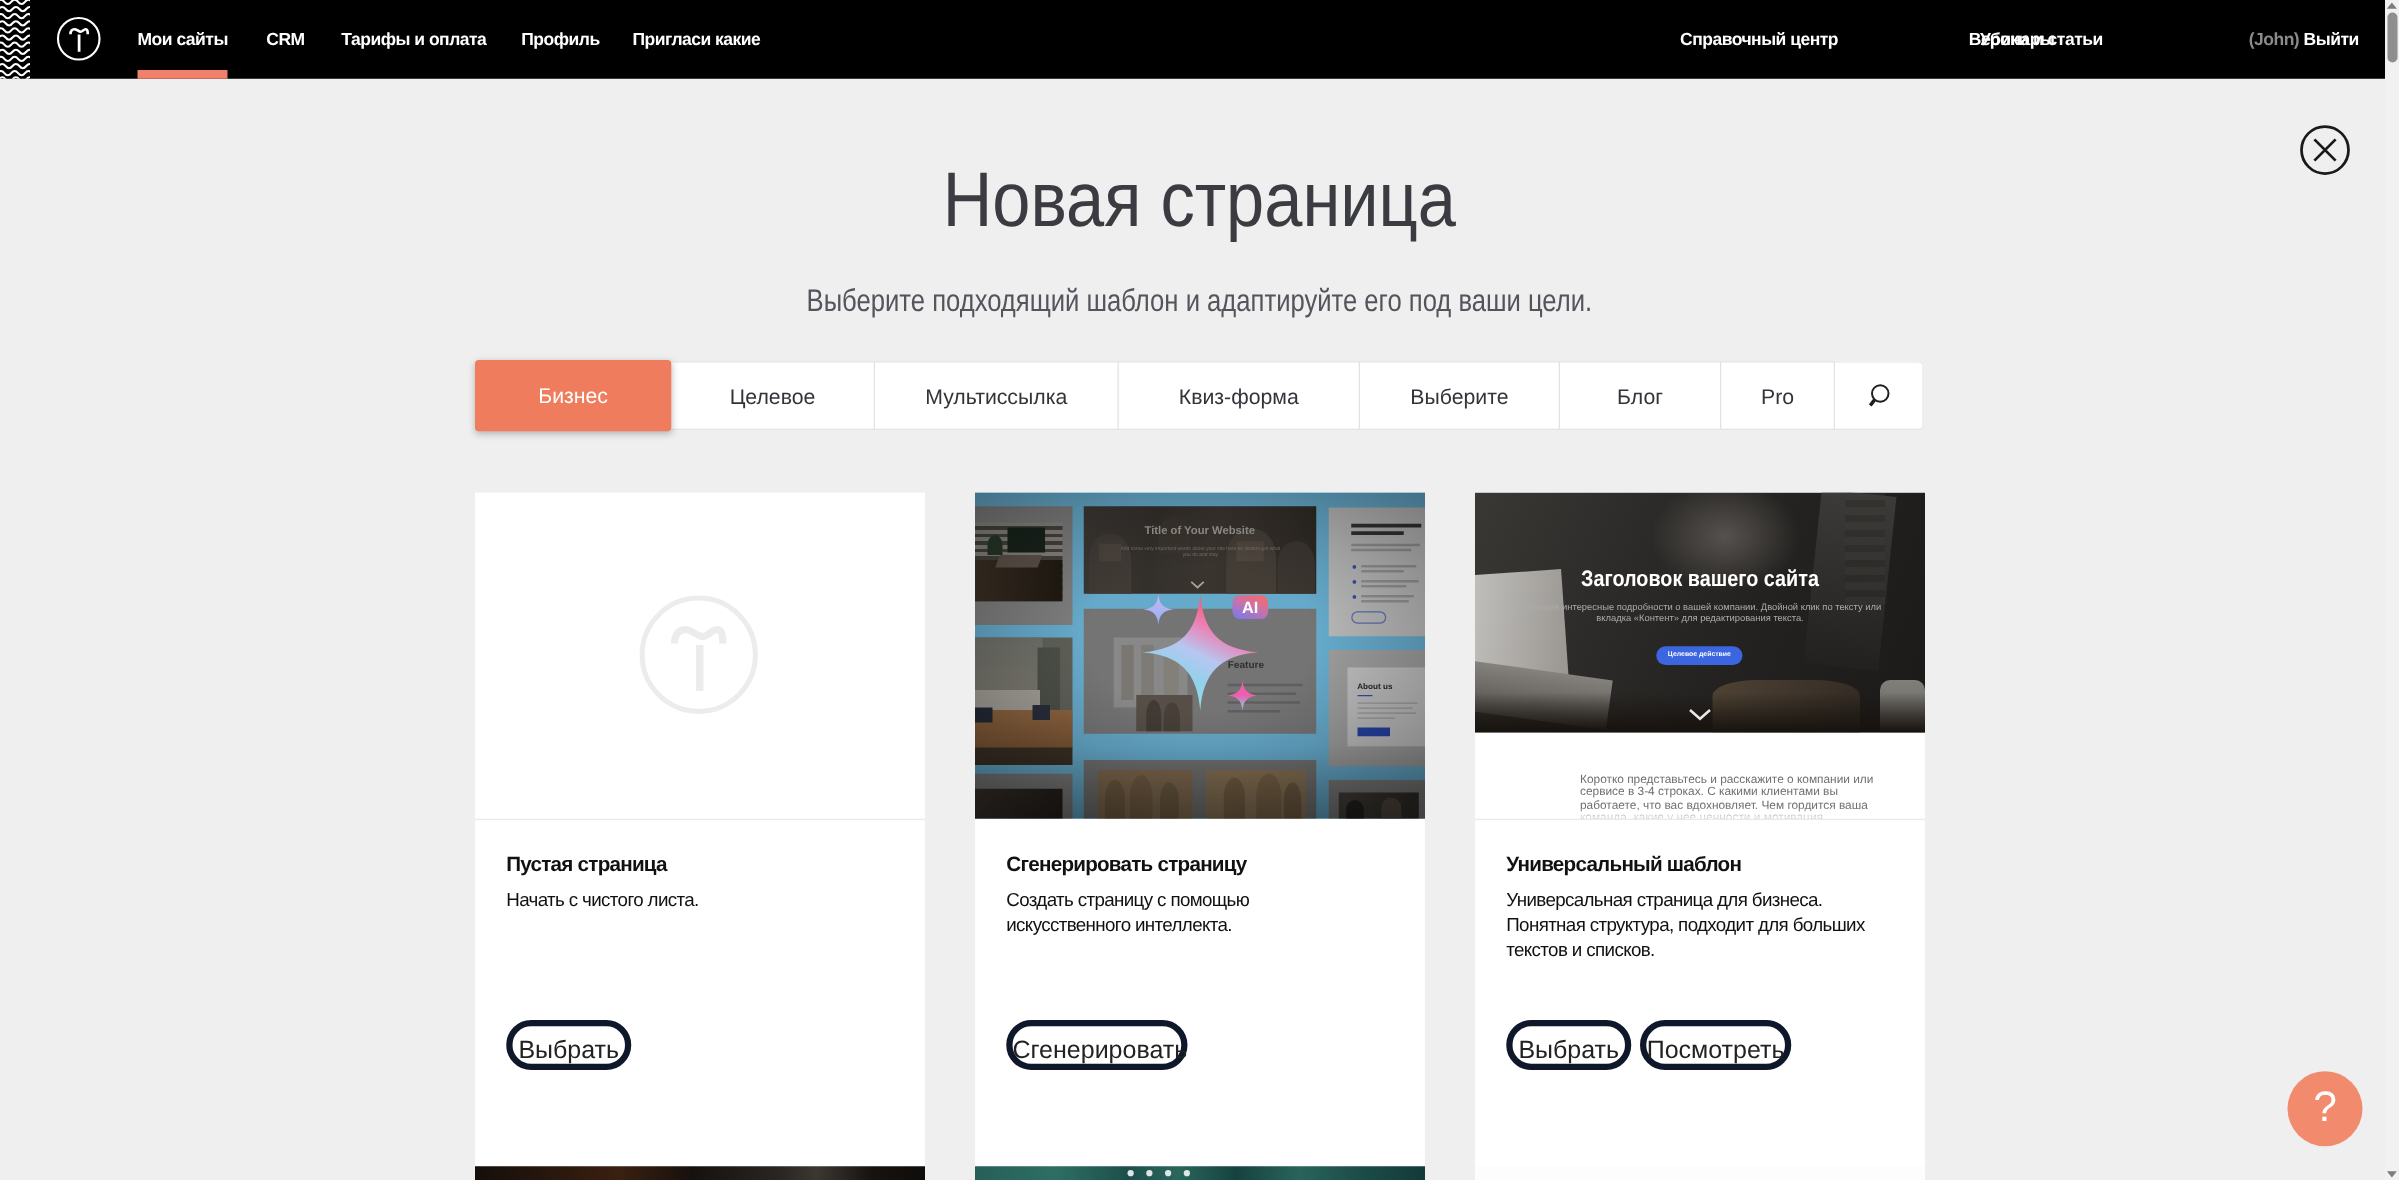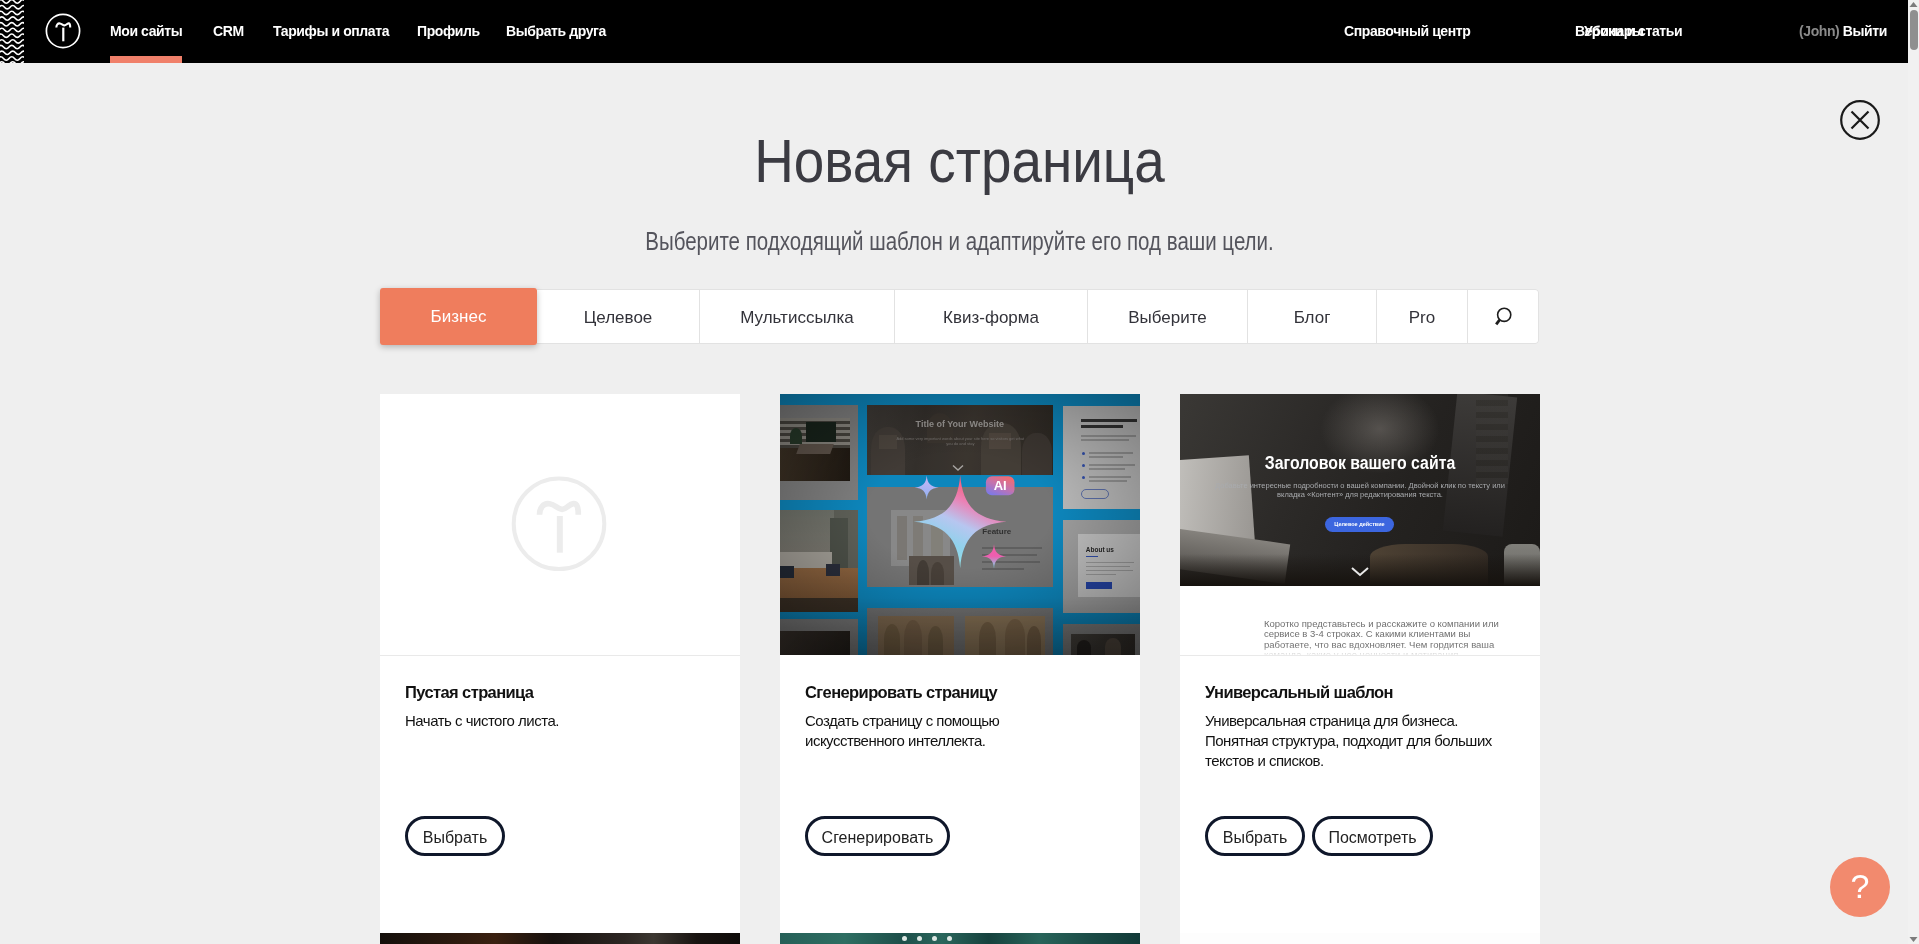--- a/index.html
+++ b/index.html
@@ -24,21 +24,21 @@
 .tab:last-child { border-radius:0 4px 4px 0; }
 .tab.first { border:none; background:#ef7d5d; color:#fff; border-radius:3px; box-shadow:0 2px 6px rgba(0,0,0,0.25); position:relative; top:-1px; height:57px; line-height:57px; }
 
 
 .card { position:absolute; top:394px; width:360px; height:574px; background:#fff; }
 .cimg { position:absolute; left:0; top:0; width:360px; height:261px; overflow:hidden; }
 .cdiv { position:absolute; left:0; top:261px; width:360px; height:1px; background:#e9e9e9; }
 .ctitle { position:absolute; left:25px; top:289px; font-size:16.5px; letter-spacing:-0.6px; font-weight:bold; color:#111; }
 .cbody { position:absolute; left:25px; top:317px; width:320px; font-size:15px; letter-spacing:-0.5px; line-height:20.2px; color:#111; }
 .cbtns { position:absolute; left:25px; top:422px; display:flex; gap:7px; }
-.btn { height:40px; line-height:38px; border:3px solid #0f172a; border-radius:20px; background:#fff; font-size:16px; color:#222; text-align:center; font-family:"Liberation Sans",sans-serif; }
+.btn { height:40px; line-height:38px; border:5px solid #0f172a; border-radius:20px; background:#fff; font-size:20px; color:#222; text-align:center; font-family:"Liberation Sans",sans-serif; }
 
 .til { position:absolute; overflow:hidden; }
 
 
 .card2r { position:absolute; top:933px; width:360px; height:11px; }
 
 
 #close { position:absolute; left:1840px; top:100px; width:40px; height:40px; }
 #help { position:absolute; left:1830px; top:857px; width:60px; height:60px; border-radius:50%; background:#f28a6e; color:#fff; font-size:34px; font-weight:normal; text-align:center; line-height:58px; }
 
@@ -69,21 +69,21 @@
   </svg>
   <svg id="logo" width="36" height="36" viewBox="0 0 36 36">
     <circle cx="18" cy="18" r="16.6" fill="none" stroke="#fff" stroke-width="1.7"></circle>
     <path d="M 11.35,14.4 C 11.35,11.9 12.8,10.1 14.9,10.45 C 17.1,10.8 17.8,12.3 19.4,12.4 C 21.0,12.5 21.75,10.55 23.55,10.4 C 24.6,10.3 25.2,11.3 25.2,14.4" fill="none" stroke="#fff" stroke-width="2.1"></path>
     <path d="M 18.29,14.6 L 18.29,28.3" fill="none" stroke="#fff" stroke-width="2.2"></path>
   </svg>
   <div class="nav" style="left:110px;">Мои сайты</div>
   <div class="nav" style="left:213px;">CRM</div>
   <div class="nav" style="left:273px;">Тарифы и оплата</div>
   <div class="nav" style="left:417px;">Профиль</div>
-  <div class="nav" style="left:506px;">Выбрать друга</div>
+  <div class="nav" style="left:506px;">Пригласи какие</div>
   <div class="nav" style="left:1344px;">Справочный центр</div>
   <div class="nav" style="left:1575px;">Вебинары</div>
   <div class="nav" style="left:1584px;">Уроки и статьи</div>
   <div class="nav" style="right:21px;"><span class="gray">(John)</span> Выйти</div>
   <div id="underline"></div>
 </div>
 
 <div id="h1">Новая страница</div>
 <div id="sub">Выберите подходящий шаблон и адаптируйте его под ваши цели.</div>
 
@@ -113,21 +113,21 @@
   </div>
   <div class="cdiv"></div>
   <div class="ctitle">Пустая страница</div>
   <div class="cbody">Начать с чистого листа.</div>
   <div class="cbtns">
       <div class="btn" style="width:100px;">Выбрать</div>
     </div>
 </div>
 
 <div class="card" style="left:780px;">
-  <div class="cimg" id="collage" style="background:#0ea5e9;">
+  <div class="cimg" id="collage" style="background:#7dd3fc;">
 
     <div class="til" style="left:-6px;top:11.3px;width:84px;height:94.3px;background:#9c9c9c;">
       <div style="position:absolute;left:6px;top:13px;width:70px;height:63px;background:repeating-linear-gradient(#a8a49c 0 3px,#55524a 3px 6px);">
         <div style="position:absolute;left:26px;top:4px;width:30px;height:20px;background:#1c2a20;"></div>
         <div style="position:absolute;left:10px;top:10px;width:12px;height:16px;background:#2e4430;border-radius:50% 50% 0 0;"></div>
         <div style="position:absolute;left:0;top:30px;width:70px;height:33px;background:linear-gradient(100deg,#4a3c2c,#241c14);"></div>
         <div style="position:absolute;left:18px;top:26px;width:34px;height:10px;background:#73665a;transform:skewX(-20deg);"></div>
       </div>
     </div>
     <div class="til" style="left:-6px;top:115.5px;width:84px;height:102.8px;background:#73766c;">

